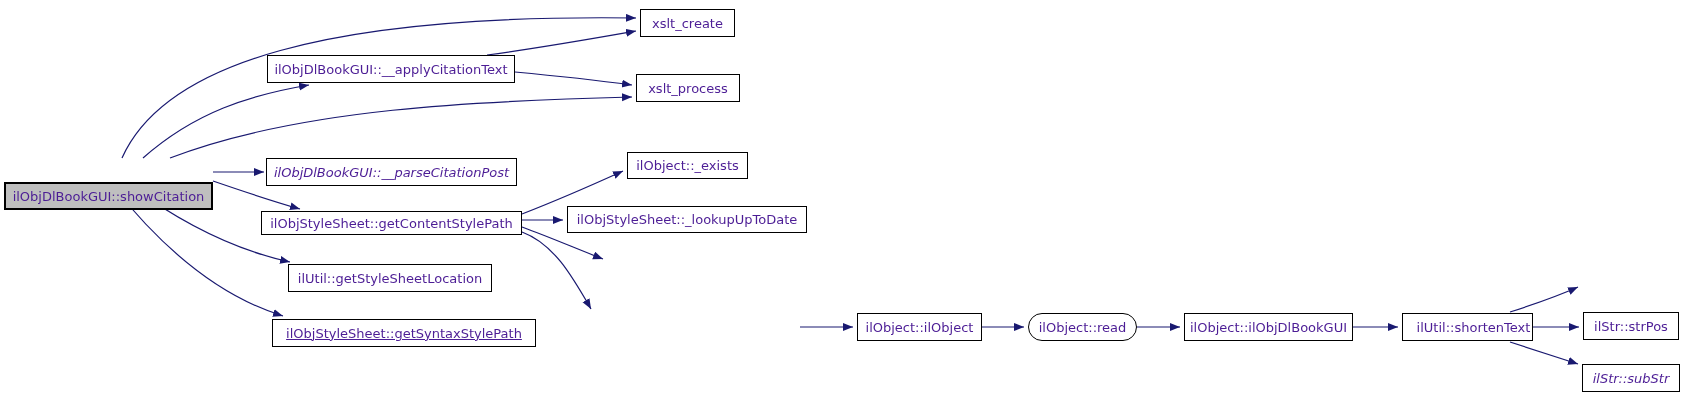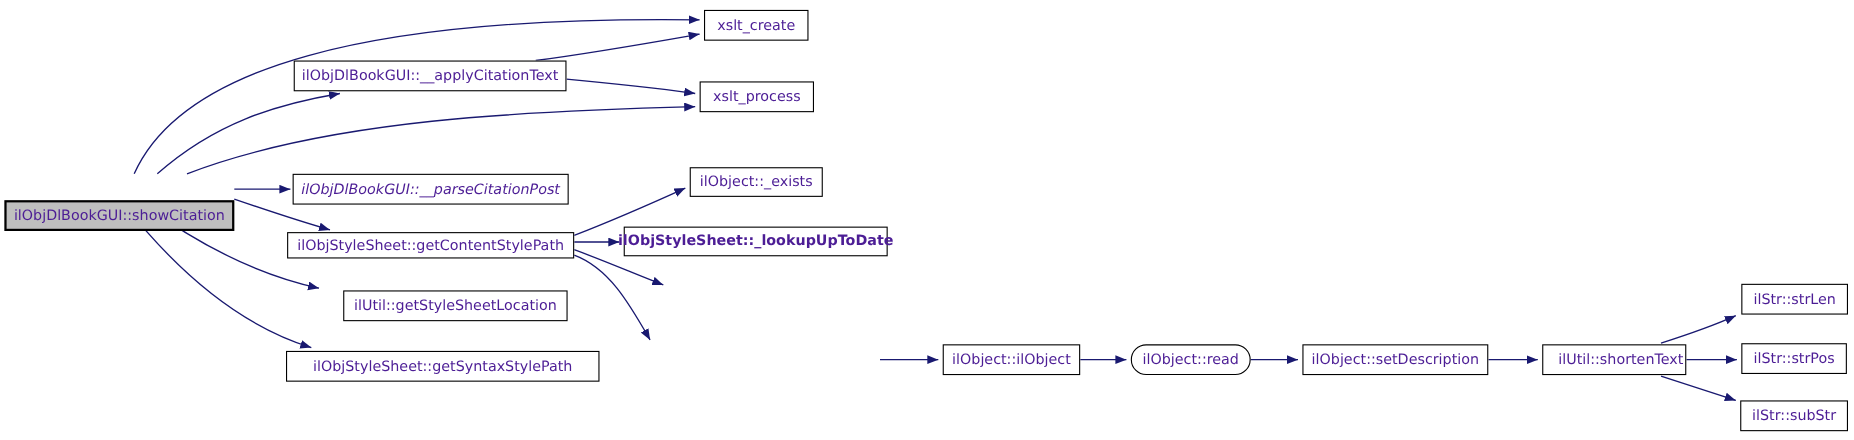--- a/index.html
+++ b/index.html
@@ -70,24 +70,23 @@
     <path d="M 1510,342 C 1538,351 1560,358 1578,364" marker-end="url(#arrow)"></path>
   </svg>
 
   <div class="node main" style="left:4px;   top:170px; width:209px; height:28px;margin-top:12px;">ilObjDlBookGUI::showCitation</div>
   <div class="node" style="left:267px; top:55px;  width:248px; height:28px;">ilObjDlBookGUI::__applyCitationText</div>
   <div class="node" style="left:640px; top:9px;   width:95px;  height:28px;">xslt_create</div>
   <div class="node" style="left:636px; top:74px;  width:104px; height:28px;">xslt_process</div>
   <div class="node" style="left:266px; top:158px; width:251px; height:28px;font-style:italic;">ilObjDlBookGUI::__parseCitationPost</div>
   <div class="node" style="left:627px; top:152px; width:121px; height:27px;">ilObject::_exists</div>
   <div class="node" style="left:261px; top:211px; width:261px; height:24px;">ilObjStyleSheet::getContentStylePath</div>
-  <div class="node" style="left:567px; top:206px; width:240px; height:27px;font-weight:bold;">ilObjStyleSheet::_lookupUpToDate</div>
-  <div class="node" style="left:288px; top:264px; width:204px; height:28px;margin-left:24px;">ilUtil::getStyleSheetLocation</div>
-  <div class="node" style="left:260px; top:319px; width:285px; height:28px;">ilObjStyleSheet::getSyntaxStylePath</div>
+  <div class="node" style="left:567px; top:206px; width:240px; height:27px;">ilObjStyleSheet::_lookupUpToDate</div>
+  <div class="node" style="left:288px; top:264px; width:204px; height:28px;">ilUtil::getStyleSheetLocation</div>
+  <div class="node" style="left:272px; top:319px; width:264px; height:28px;text-decoration:underline;">ilObjStyleSheet::getSyntaxStylePath</div>
   <div class="node" style="left:857px; top:313px; width:125px; height:28px;">ilObject::ilObject</div>
   <div class="node" style="left:1028px;top:313px; width:109px; height:28px;border-radius:14px;">ilObject::read</div>
-  <div class="node" style="left:1184px;top:313px; width:169px; height:28px;">ilObject::setDescription</div>
+  <div class="node" style="left:1184px;top:313px; width:169px; height:28px;">ilObject::ilObjDlBookGUI</div>
   <div class="node" style="left:1402px;top:313px; width:131px; height:28px;padding-left:12px;">ilUtil::shortenText</div>
-  <div class="node" style="left:1583px;top:258px; width:97px;  height:28px;">ilStr::strLen</div>
   <div class="node" style="left:1583px;top:312px; width:96px;  height:28px;">ilStr::strPos</div>
-  <div class="node" style="left:1582px;top:364px; width:98px;  height:28px;">ilStr::subStr</div>
+  <div class="node" style="left:1582px;top:364px; width:98px;  height:28px;font-style:italic;">ilStr::subStr</div>
 
 </div>
 
 </body></html>

